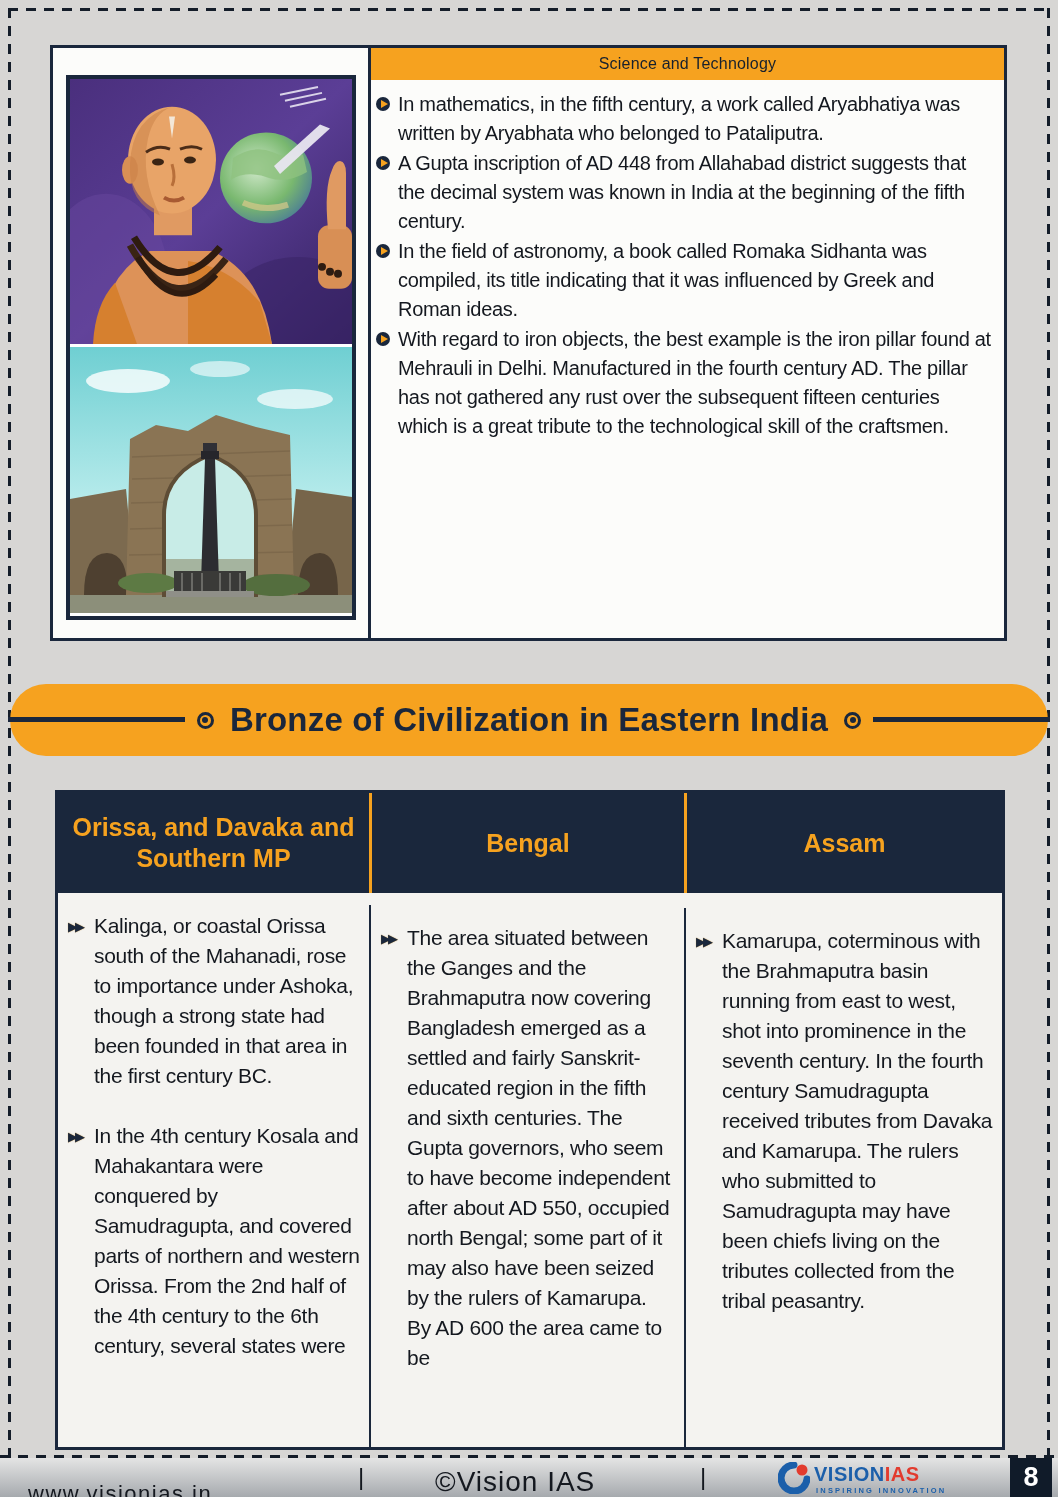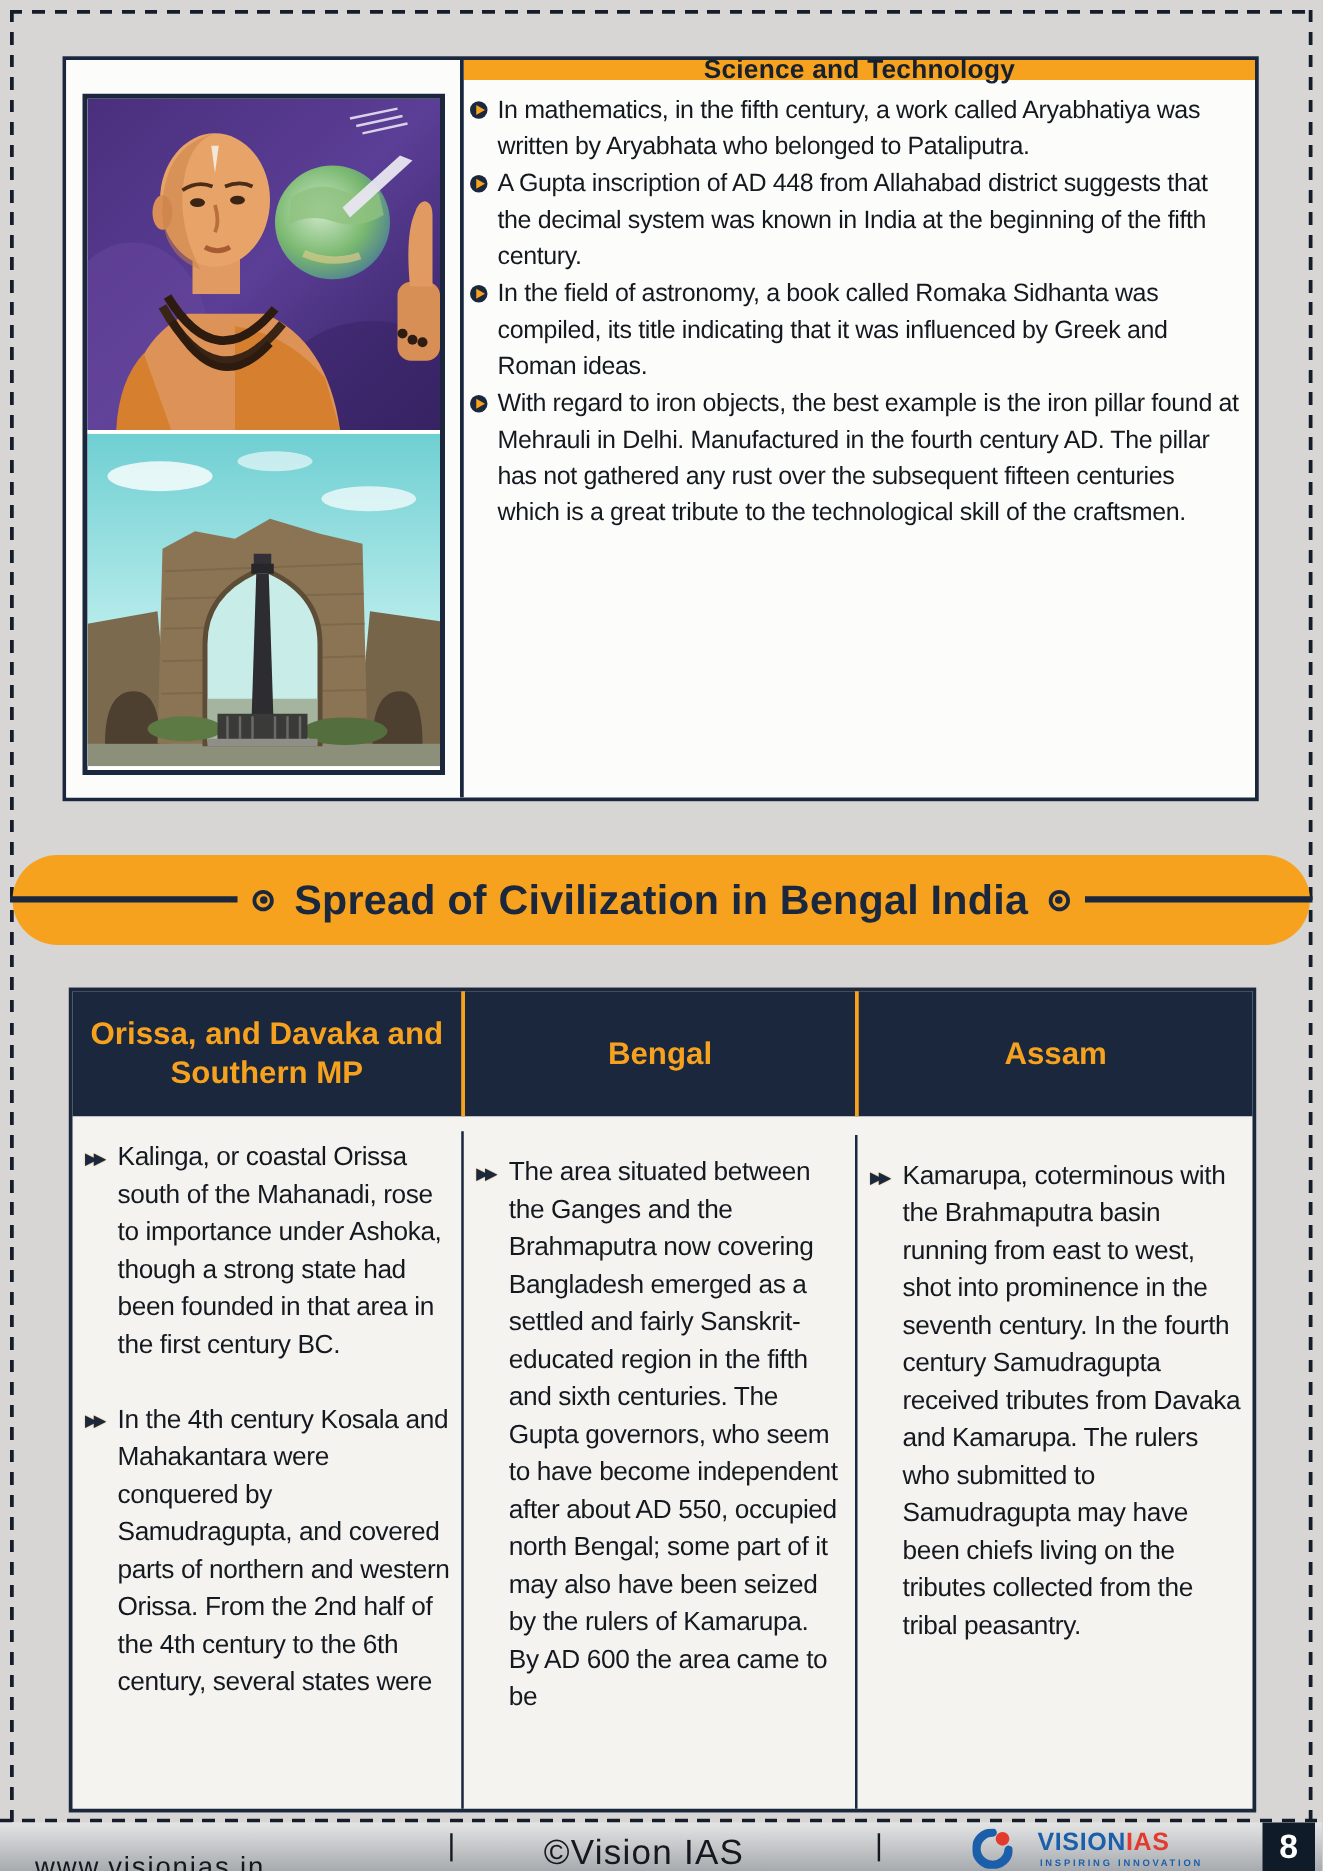--- a/index.html
+++ b/index.html
@@ -17,21 +17,21 @@
   
   .sci-box { position:absolute; left:50px; top:45px; width:957px; height:596px;
              background:#fcfcfa; border:3px solid #1a273c; display:flex; }
   .sci-left { width:318px; position:relative; border-right:3px solid #1a273c; background:#fcfcfa; }
   .img-frame { position:absolute; left:13px; top:27px; width:290px; height:545px;
                border:4px solid #1a273c; background:#fff; display:flex; flex-direction:column; }
   .img-frame svg { display:block; width:100%; }
   .img-frame svg:first-child { border-bottom:3px solid #fff; }
 
   .sci-right { flex:1; display:flex; flex-direction:column; min-width:0; }
-  .sci-header { height:16px; background:#f6a21f; color:#16202e; font-weight:bold; font-size:21px;
+  .sci-header { height:32px; background:#f6a21f; color:#16202e; font-weight:normal; font-size:16px;
                 display:flex; align-items:center; justify-content:center; letter-spacing:0.2px; }
   .sci-list { list-style:none; padding:10px 12px 0 5px; }
   .sci-list li { position:relative; padding-left:22px; font-size:20px; line-height:29px;
                  color:#14181f; letter-spacing:-0.3px; margin-bottom:1px; }
   .play-icon { position:absolute; left:0; top:7px; width:14px; height:14px; border-radius:50%;
                background:#1a273c; }
   .play-icon::after { content:""; position:absolute; left:5px; top:3.2px;
                       border-left:7px solid #f6a21f; border-top:4px solid transparent; border-bottom:4px solid transparent; }
 
   
@@ -61,21 +61,21 @@
   .tbullet .marker { position:absolute; left:0; top:1px; font-size:13px; letter-spacing:-3px;
                      color:#1a273c; text-shadow:0 0 1px #b87f1e; }
 
   
   .footer { position:absolute; left:0; top:1458px; width:1058px; height:39px;
             background:linear-gradient(#e4e4e4, #a6aaae); }
   .f-site { position:absolute; left:28px; top:23px; font-size:22px; letter-spacing:1.5px; color:#14181f; text-decoration:none; }
   .f-sep { position:absolute; top:5px; font-size:24px; color:#14181f; }
   .f-sep.s1 { left:358px; } .f-sep.s2 { left:700px; }
   .f-copy { position:absolute; left:435px; top:8px; font-size:28px; letter-spacing:1px; color:#14181f; }
-  .f-logo { position:absolute; left:778px; top:3px; display:flex; align-items:flex-end; gap:20px; }
+  .f-logo { position:absolute; left:778px; top:3px; display:flex; align-items:center; gap:4px; }
   .f-logo svg { display:block; }
   .logo-text { display:flex; flex-direction:column; line-height:1; margin-top:3px; }
   .logo-brandline { font-size:20px; font-weight:bold; letter-spacing:0.5px; }
   .logo-brand { color:#1b5faa; } .logo-brand-accent { color:#e23b2e; }
   .logo-tagline { font-size:7.5px; font-weight:bold; letter-spacing:2.2px; color:#1b5faa; margin-top:3px; padding-left:2px; }
   .f-pagebox { position:absolute; right:6px; top:0; width:42px; height:39px; background:#101b29;
                color:#fff; font-size:27px; font-weight:bold; display:flex; align-items:center; justify-content:center; }
 </style>
 </head>
 <body>
@@ -196,21 +196,21 @@
         <li><span class="play-icon"></span><span>With regard to iron objects, the best example is the iron pillar found at Mehrauli in Delhi. Manufactured in the fourth century AD. The pillar has not gathered any rust over the subsequent fifteen centuries which is a great tribute to the technological skill of the craftsmen.</span></li>
       </ul>
     </div>
   </section>
 
   <div class="banner">
     <div class="banner-line"></div>
     <div class="banner-content">
       <span class="banner-mask">
         <span class="target"></span>
-        <span class="banner-title">Spread of Civilization in Bengal India</span>
+        <span class="banner-title">Bronze of Civilization in Eastern India</span>
         <span class="target"></span>
       </span>
     </div>
   </div>
 
   <section class="civ-table">
     <div class="civ-col c0">
       <div class="civ-head">Orissa, and Davaka and Southern MP</div>
       <div class="civ-body">
         <div class="tbullet"><span class="marker">▶▶</span><span>Kalinga, or coastal Orissa south of the Mahanadi, rose to importance under Ashoka, though a strong state had been founded in that area in the first century BC.</span></div>

